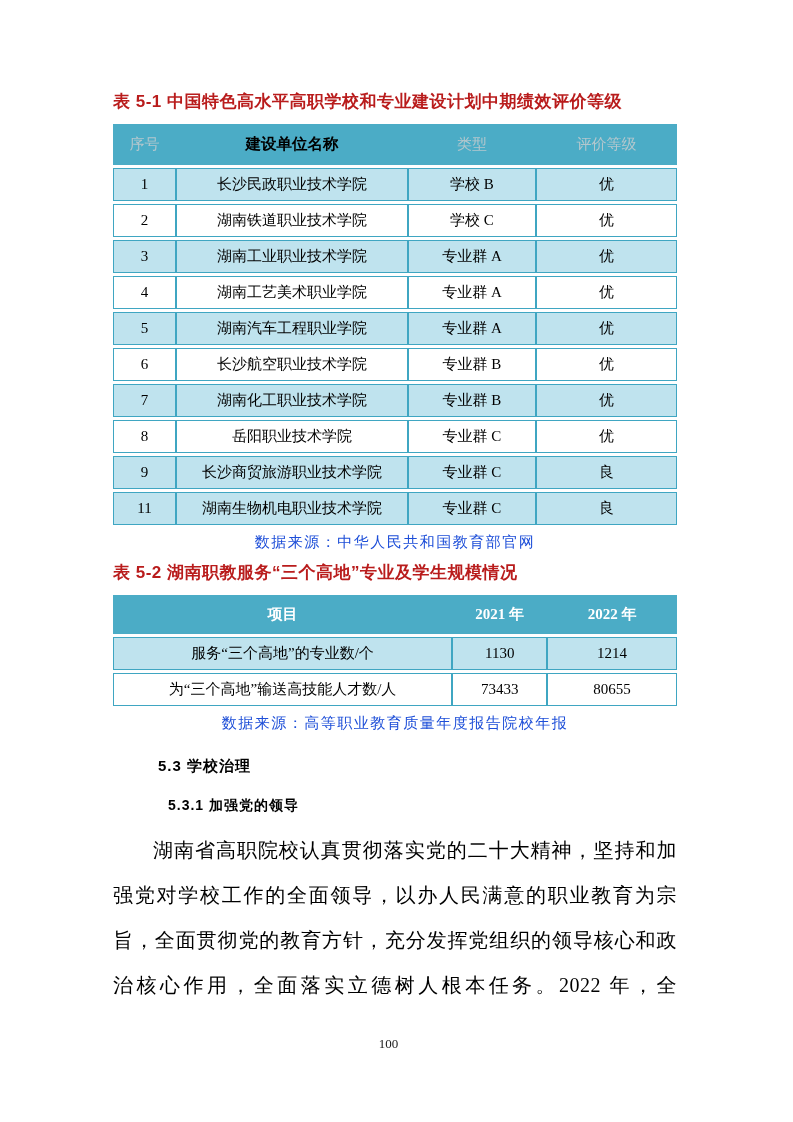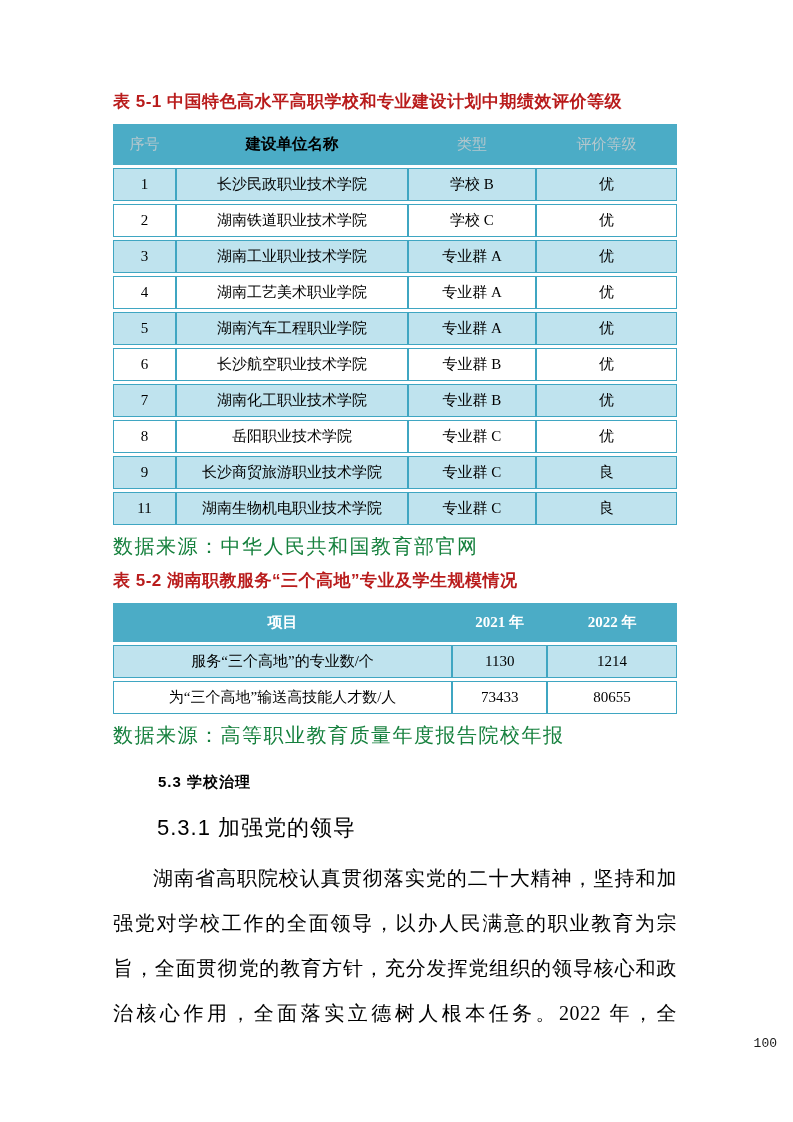--- a/index.html
+++ b/index.html
@@ -59,55 +59,55 @@
   #table1 th:nth-child(3){ width:22.6%; }
   #table1 th:nth-child(4){ width:25.0%; }
 
   
   #table2 th{ color:#ffffff; font-weight:bold; }
   #table2 th:nth-child(1){ width:61.0%; }
   #table2 th:nth-child(2){ width:16.3%; }
   #table2 th:nth-child(3){ width:22.7%; }
 
   .source{
-    text-align:left;
-    font-size:20px;
+    text-align:center;
+    font-size:15px;
     letter-spacing:1.5px;
     margin:5px 0 9px 0;
-    color:#15803d;
+    color:#1d4ed8;
   }
   .sec-h1{
     font-family:"Liberation Sans", sans-serif;
     font-weight:bold;
     font-size:15px;
     margin:24px 0 0 45px;
     letter-spacing:1px;
   }
   .sec-h2{
     font-family:"Liberation Sans", sans-serif;
-    font-weight:normal;
-    font-size:22px;
-    margin:21px 0 0 44px;
+    font-weight:bold;
+    font-size:14px;
+    margin:21px 0 0 55px;
     letter-spacing:1px;
   }
   .para{
     margin-top:13px;
     font-size:20px;
     line-height:45px;
     text-align:justify;
     text-align-last:justify;
     text-indent:2em;
     letter-spacing:0.5px;
   }
   .page-number{
     position:absolute;
     left:0;right:16px;
     top:1036px;
-    text-align:right;
-    font-family:Liberation Mono, monospace;
+    text-align:center;
+    font-family:Liberation Serif, serif;
     font-size:13px;
     color:#1a1a1a;
   }
 </style>
 </head>
 <body>
 
 <div class="content">
 
   <div class="tbl-title">表 5-1 中国特色高水平高职学校和专业建设计划中期绩效评价等级</div>

